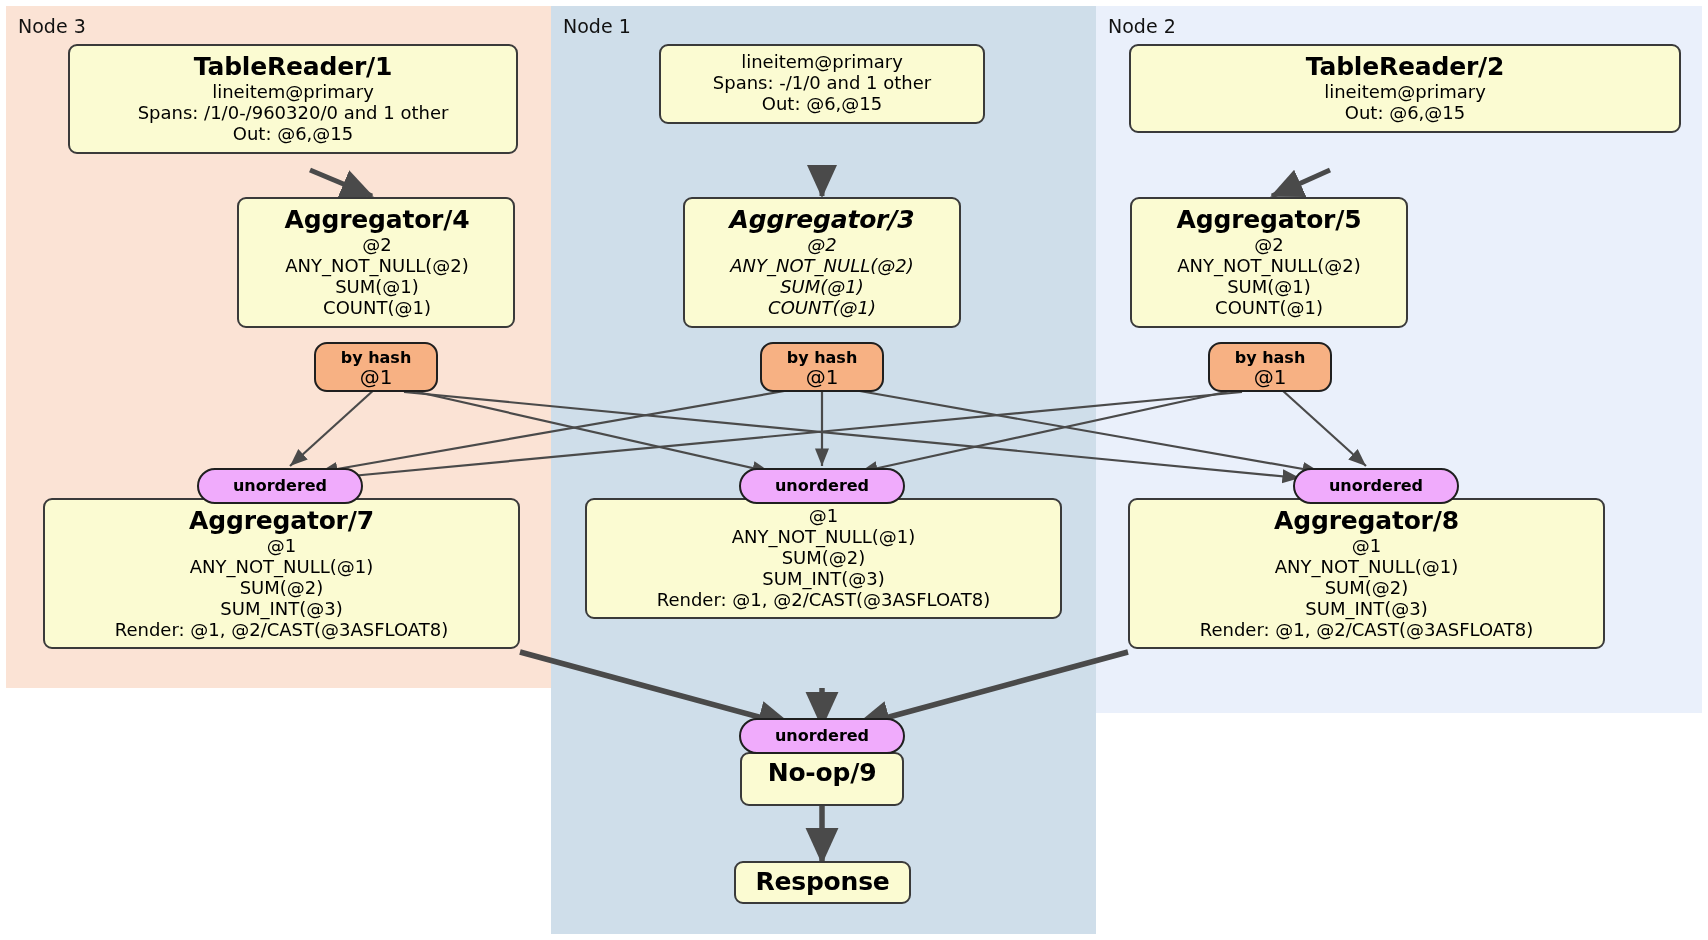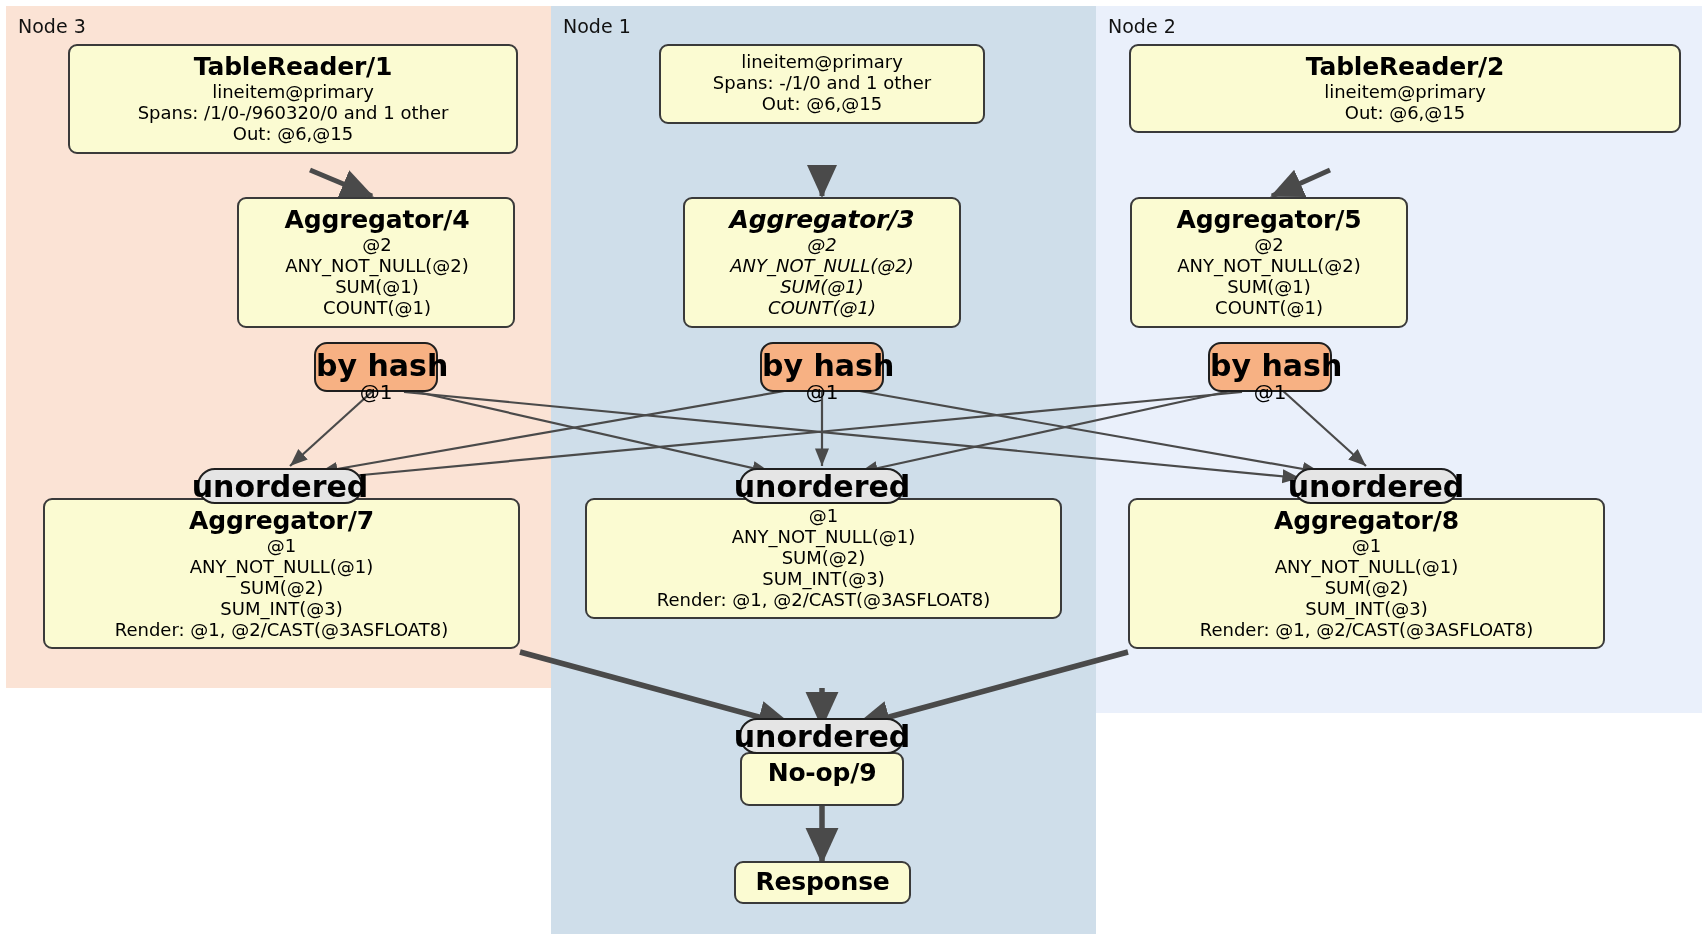--- a/index.html
+++ b/index.html
@@ -69,29 +69,29 @@
     text-align: center;
     color: #000000;
     line-height: 1.1;
   }
   .pill-hash {
     background: #f7b183;
     border-radius: 13px;
     padding-top: 5px;
   }
   .pill-unordered {
-    background: #e5e5e5;
+    background: #f0abfc;
     border-radius: 22px;
     display: flex;
     align-items: center;
     justify-content: center;
   }
   .pill-title {
     font-weight: bold;
-    font-size: 30px;
+    font-size: 16px;
     white-space: nowrap;
   }
   .pill-sub {
     font-size: 20px;
     white-space: nowrap;
     margin-top: -1px;
   }
   .z-top { z-index: 40; }
   .z-box { z-index: 20; }
   .z-edge { z-index: 10; }

